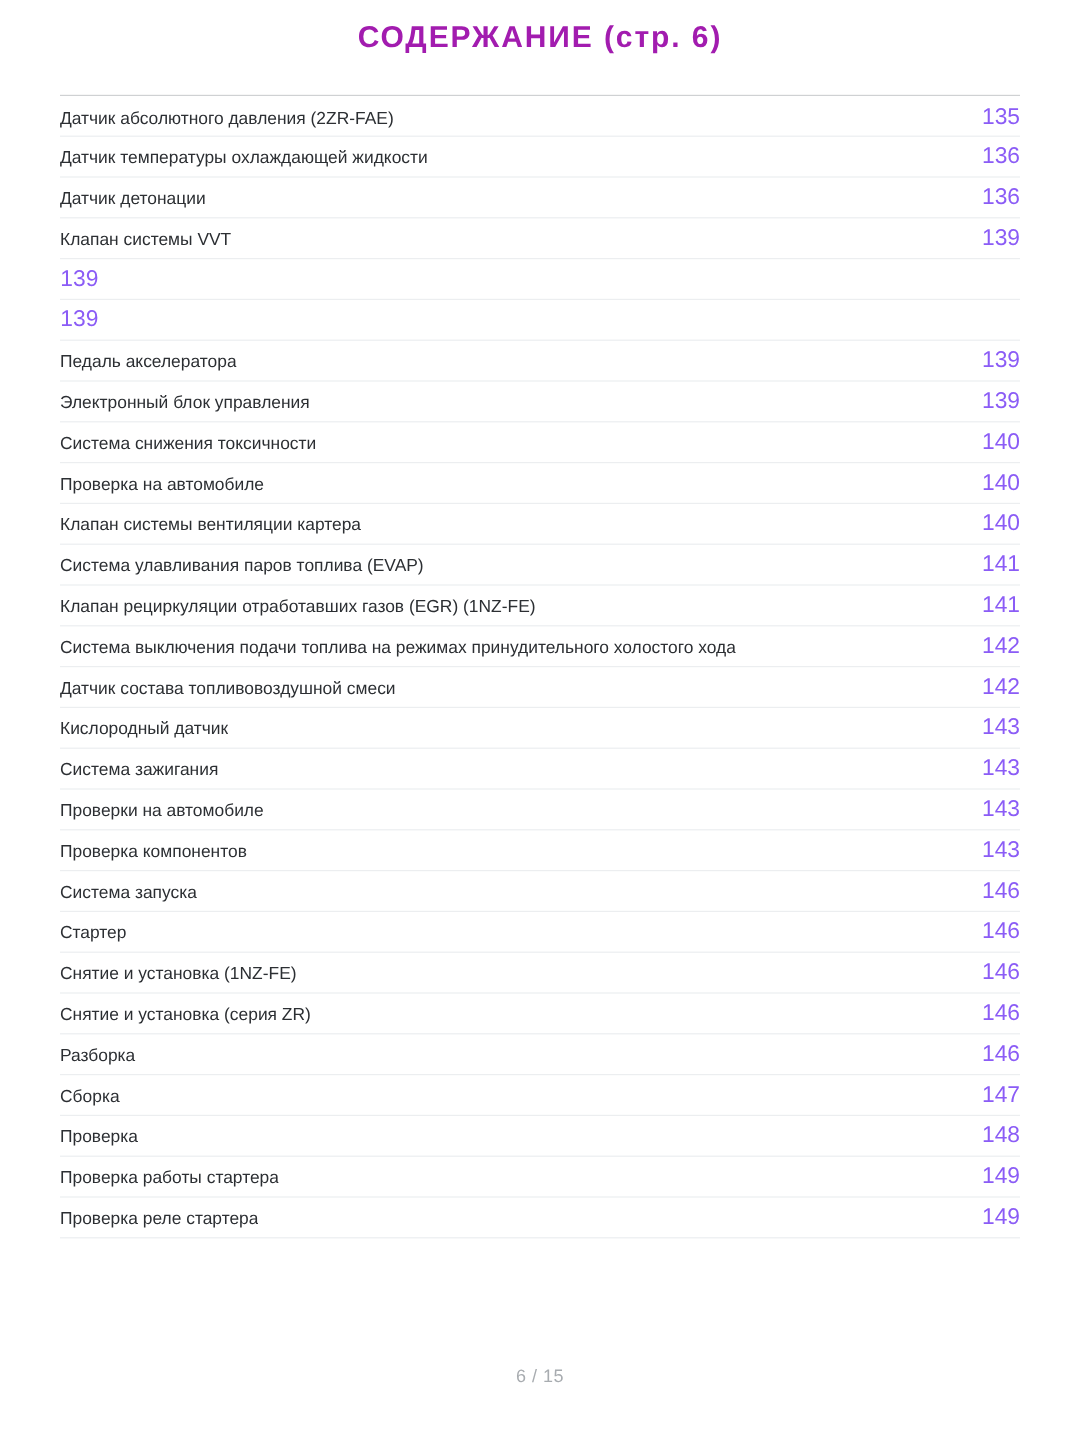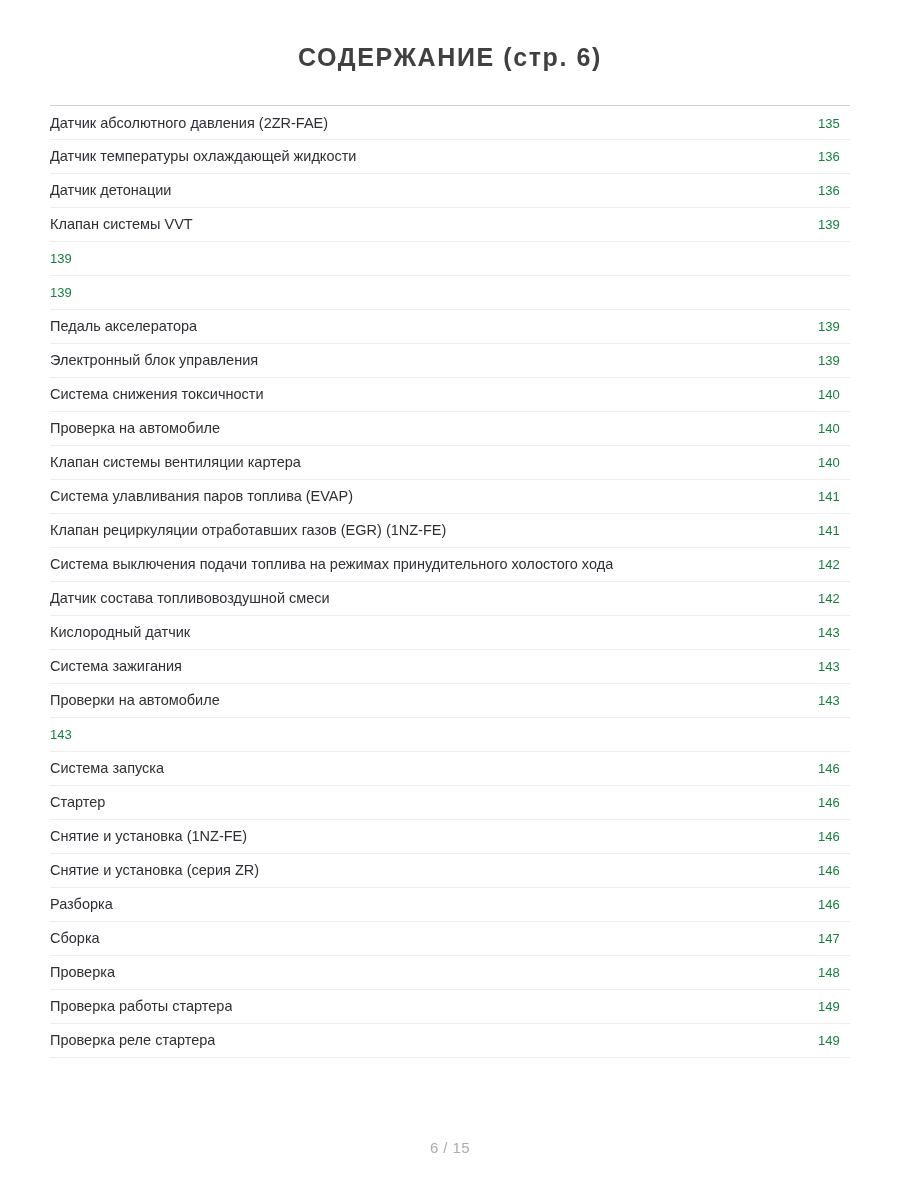--- a/index.html
+++ b/index.html
@@ -19,24 +19,24 @@
     height: 1200px;
     box-sizing: border-box;
     position: relative;
     display: flex;
     flex-direction: column;
   }
   .toc-title {
     text-align: center;
     font-size: 25px;
     font-weight: bold;
-    color: #404040;
+    color: #a21caf;
     letter-spacing: 1.6px;
     margin: 0;
-    padding-top: 42px;
+    padding-top: 16px;
     padding-bottom: 0;
     line-height: 1.2;
   }
   .title-rule {
     height: 0;
     border-top: 1.6px solid #cfd1d3;
     margin: 33px 50px 0 50px;
   }
   .toc-list {
     margin: 0;
@@ -59,24 +59,25 @@
   }
   .toc-label {
     font-size: 14.5px;
     color: #2c2f33;
     line-height: 33px;
     white-space: nowrap;
     overflow: hidden;
     text-overflow: ellipsis;
   }
   .toc-page {
-    font-size: 13px;
-    color: #15803d;
+    font-size: 19px;
+    color: #8b5cf6;
     line-height: 33px;
     flex: 0 0 auto;
+    text-align: right;
     min-width: 32px;
   }
   .footer {
     position: absolute;
     left: 0;
     right: 0;
     bottom: 44px;
     text-align: center;
     font-size: 15px;
     color: #a8acb0;
@@ -157,20 +158,21 @@
       </li>
       <li class="toc-row">
         <span class="toc-label">Система зажигания</span>
         <span class="toc-page">143</span>
       </li>
       <li class="toc-row">
         <span class="toc-label">Проверки на автомобиле</span>
         <span class="toc-page">143</span>
       </li>
       <li class="toc-row">
+        <span class="toc-label">Проверка компонентов</span>
         <span class="toc-page">143</span>
       </li>
       <li class="toc-row">
         <span class="toc-label">Система запуска</span>
         <span class="toc-page">146</span>
       </li>
       <li class="toc-row">
         <span class="toc-label">Стартер</span>
         <span class="toc-page">146</span>
       </li>

